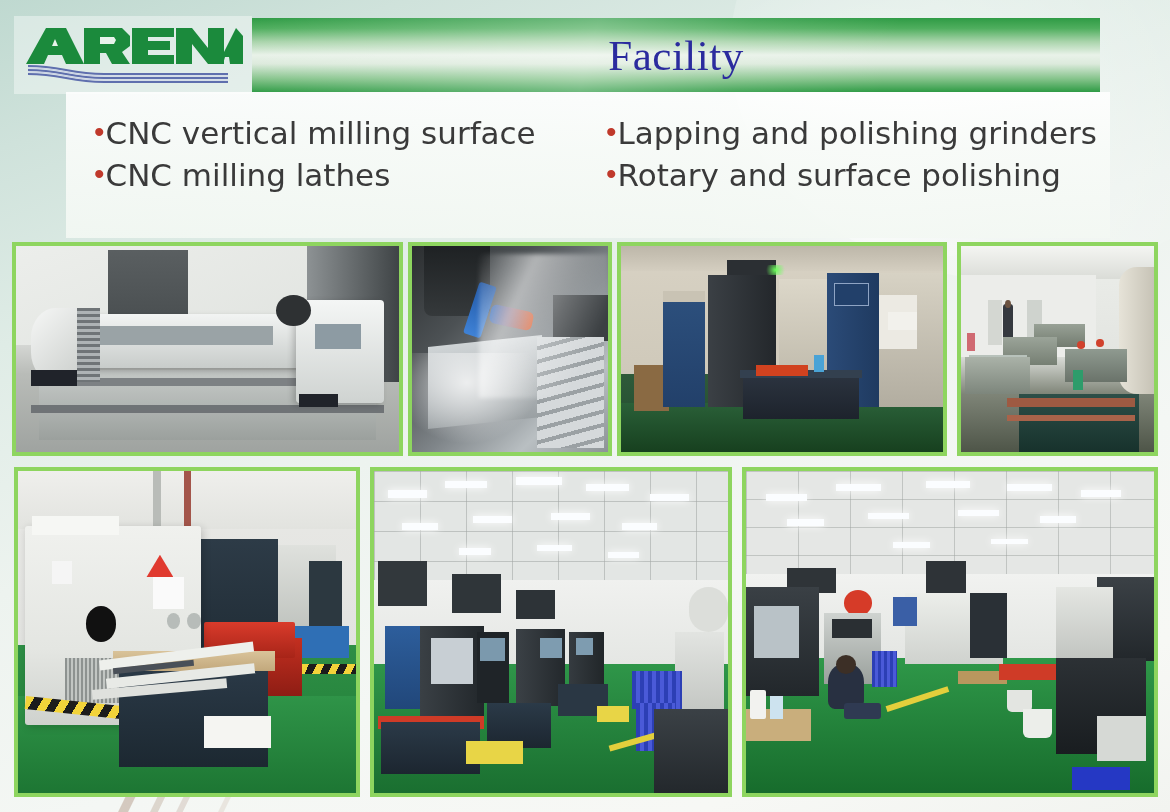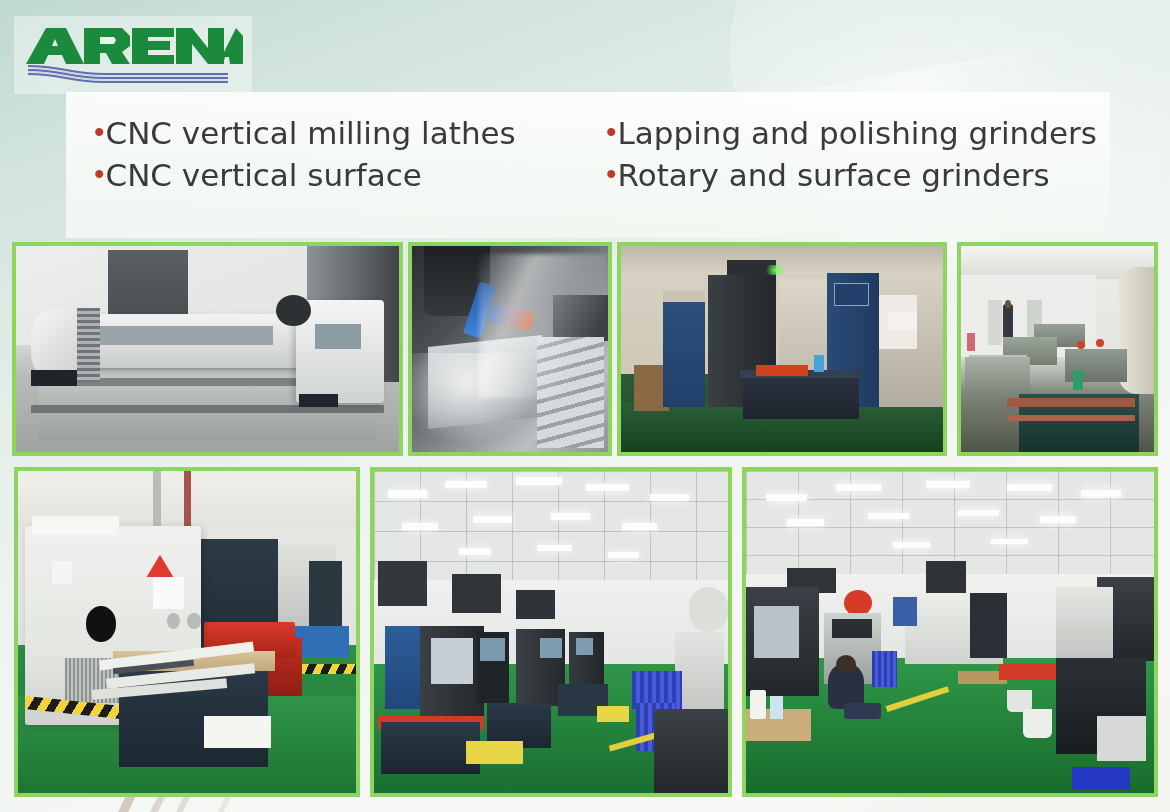--- a/index.html
+++ b/index.html
@@ -392,42 +392,45 @@
         <path d="M6 46 C 40 46, 48 54, 82 54 L 206 54"></path>
         <path d="M6 50 C 40 50, 48 58, 82 58 L 206 58"></path>
       </g>
       <g stroke="#c7cde6" stroke-width="1" fill="none">
         <path d="M6 44 C 40 44, 48 52, 82 52 L 206 52"></path>
         <path d="M6 48 C 40 48, 48 56, 82 56 L 206 56"></path>
       </g>
     </svg>
   </div>
 
+  <div id="title-banner">
+    <div id="slide-title">Facility</div>
+  </div>
 
   <div id="bullets-panel">
 
     <div class="bullet-col" id="col-left">
       <div class="bullet-row">
         <span class="bullet-dot">•</span>
-        <span class="bullet-text">CNC vertical milling lathes</span>
+        <span class="bullet-text">CNC vertical milling surface</span>
       </div>
       <div class="bullet-row">
         <span class="bullet-dot">•</span>
-        <span class="bullet-text">CNC vertical surface</span>
+        <span class="bullet-text">CNC milling lathes</span>
       </div>
     </div>
 
     <div class="bullet-col" id="col-right">
       <div class="bullet-row">
         <span class="bullet-dot">•</span>
         <span class="bullet-text">Lapping and polishing grinders</span>
       </div>
       <div class="bullet-row">
         <span class="bullet-dot">•</span>
-        <span class="bullet-text">Rotary and surface grinders</span>
+        <span class="bullet-text">Rotary and surface polishing</span>
       </div>
     </div>
 
   </div>
 
   <div class="photo" id="ph1" title="CNC vertical milling center work bed with fixture and headstock">
     <div class="inner">
       <div class="sc bg"></div>
         <div class="sc wallpanel"></div>
         <div class="sc darkslot"></div>

